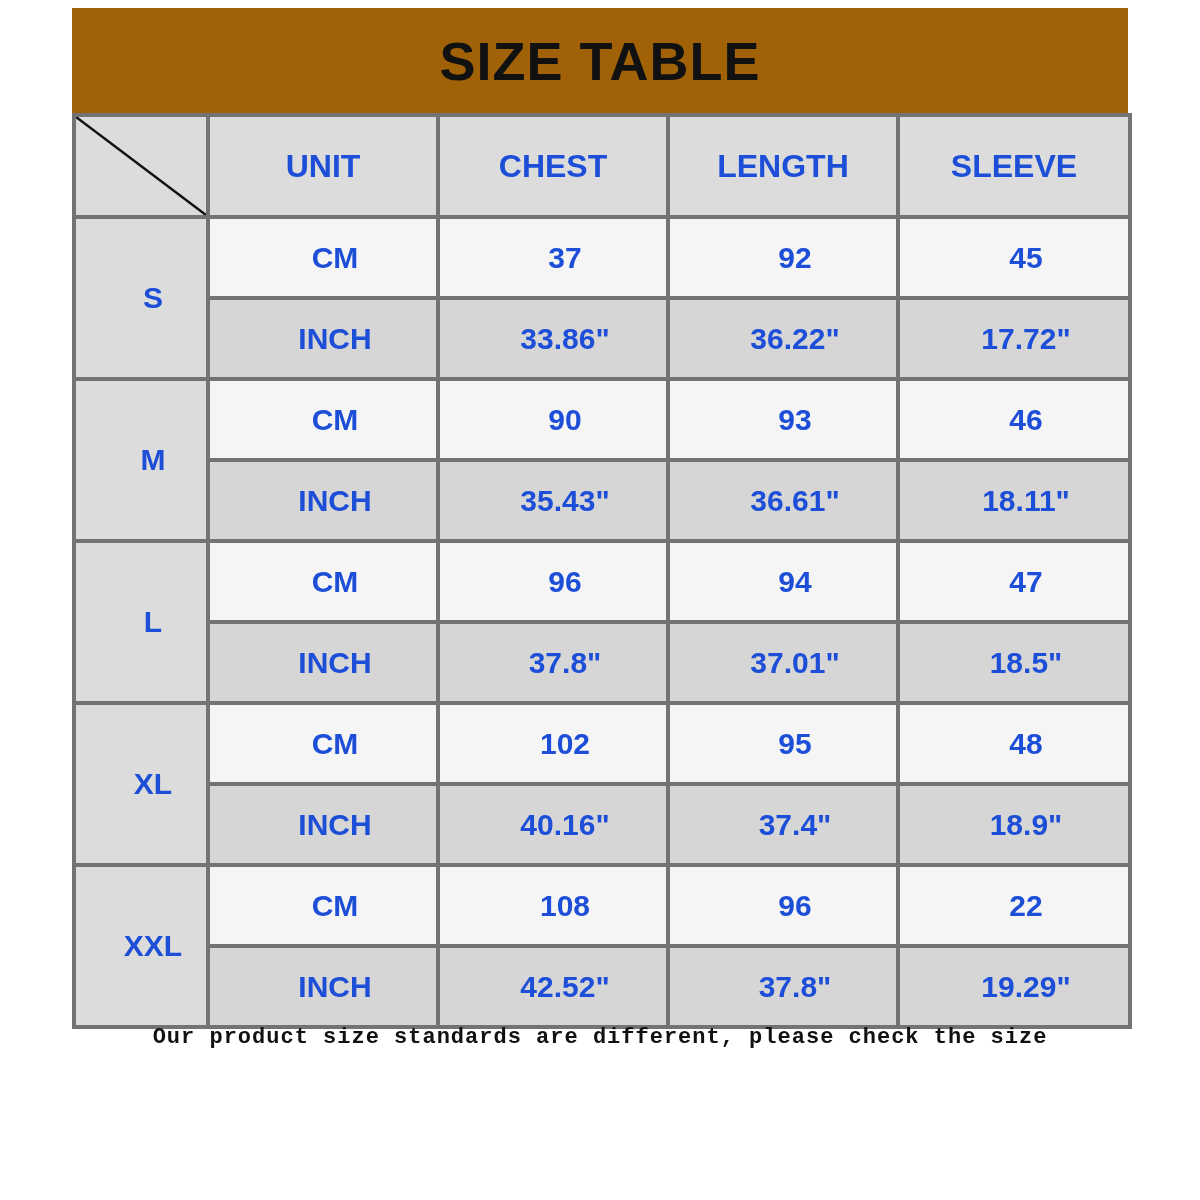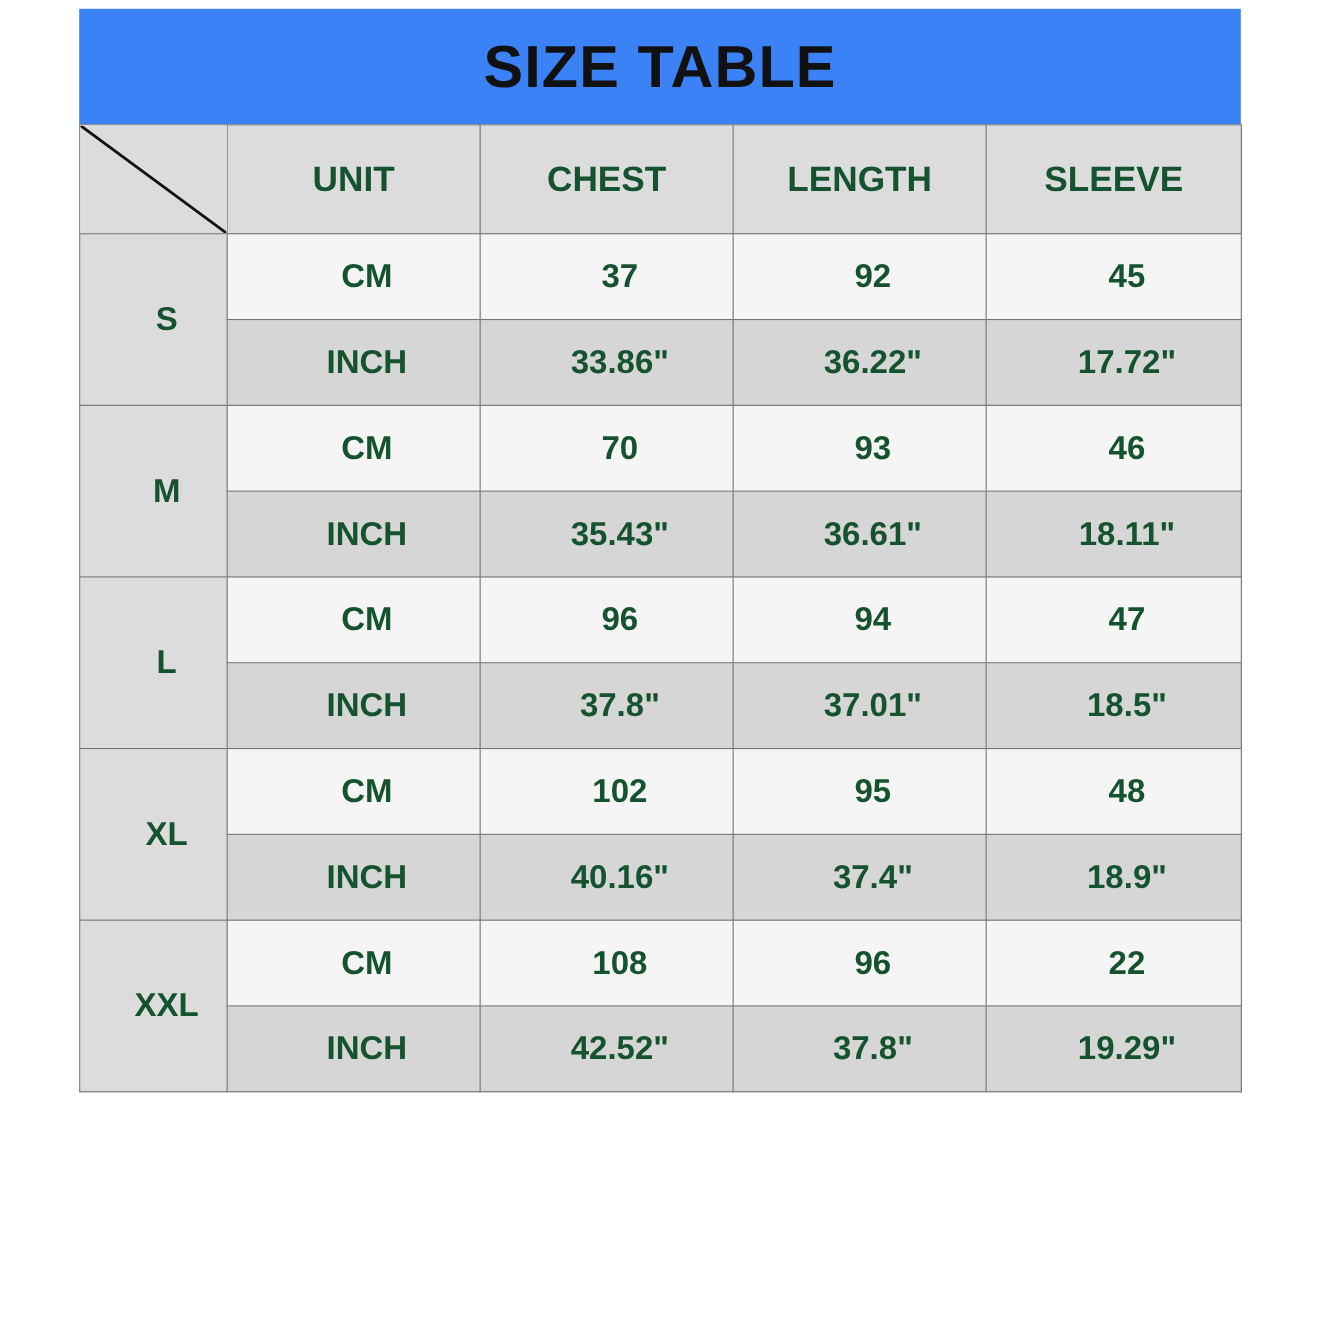--- a/index.html
+++ b/index.html
@@ -20,21 +20,21 @@
     background: #ffffff;
   }
 
   
   .title-bar {
     position: absolute;
     left: 72px;
     top: 8px;
     width: 1056px;
     height: 105px;
-    background: #3b82f6;
+    background: #a16207;
     display: flex;
     align-items: center;
     justify-content: center;
   }
   .title-text {
     font-size: 54px;
     font-weight: bold;
     color: #111111;
     letter-spacing: 1px;
     font-family: "Liberation Sans", sans-serif;
@@ -43,25 +43,25 @@
   
   .size-table {
     position: absolute;
     left: 72px;
     top: 113px;
     width: 1056px;
     border-collapse: collapse;
     table-layout: fixed;
   }
   .size-table td, .size-table th {
-    border: 1px solid #737373;
+    border: 4px solid #737373;
     text-align: center;
     vertical-align: middle;
     font-size: 30px;
-    color: #14532d;
+    color: #1d4ed8;
     font-weight: bold;
     font-family: "Liberation Sans", sans-serif;
     padding: 0;
   }
   .col-size  { width: 134px; }
   .col-unit  { width: 230px; }
   .col-chest { width: 230px; }
   .col-len   { width: 230px; }
   .col-sleeve{ width: 232px; }
   .cell-white { background: #f5f5f5; }
@@ -144,21 +144,21 @@
       <tr class="data-row">
         <td class="cell-shade">INCH</td>
         <td class="cell-shade">33.86"</td>
         <td class="cell-shade">36.22"</td>
         <td class="cell-shade">17.72"</td>
       </tr>
 
       <tr class="data-row">
         <td class="size-cell" rowspan="2">M</td>
         <td class="cell-white">CM</td>
-        <td class="cell-white">70</td>
+        <td class="cell-white">90</td>
         <td class="cell-white">93</td>
         <td class="cell-white">46</td>
       </tr>
       <tr class="data-row">
         <td class="cell-shade">INCH</td>
         <td class="cell-shade">35.43"</td>
         <td class="cell-shade">36.61"</td>
         <td class="cell-shade">18.11"</td>
       </tr>
 
@@ -200,15 +200,16 @@
       <tr class="data-row">
         <td class="cell-shade">INCH</td>
         <td class="cell-shade">42.52"</td>
         <td class="cell-shade">37.8"</td>
         <td class="cell-shade">19.29"</td>
       </tr>
     </tbody>
   </table>
 
   <div class="footer">
+    <div class="line1">Our product size standards are different, please check the size</div>
   </div>
 
 </div>
 
 </body></html>

